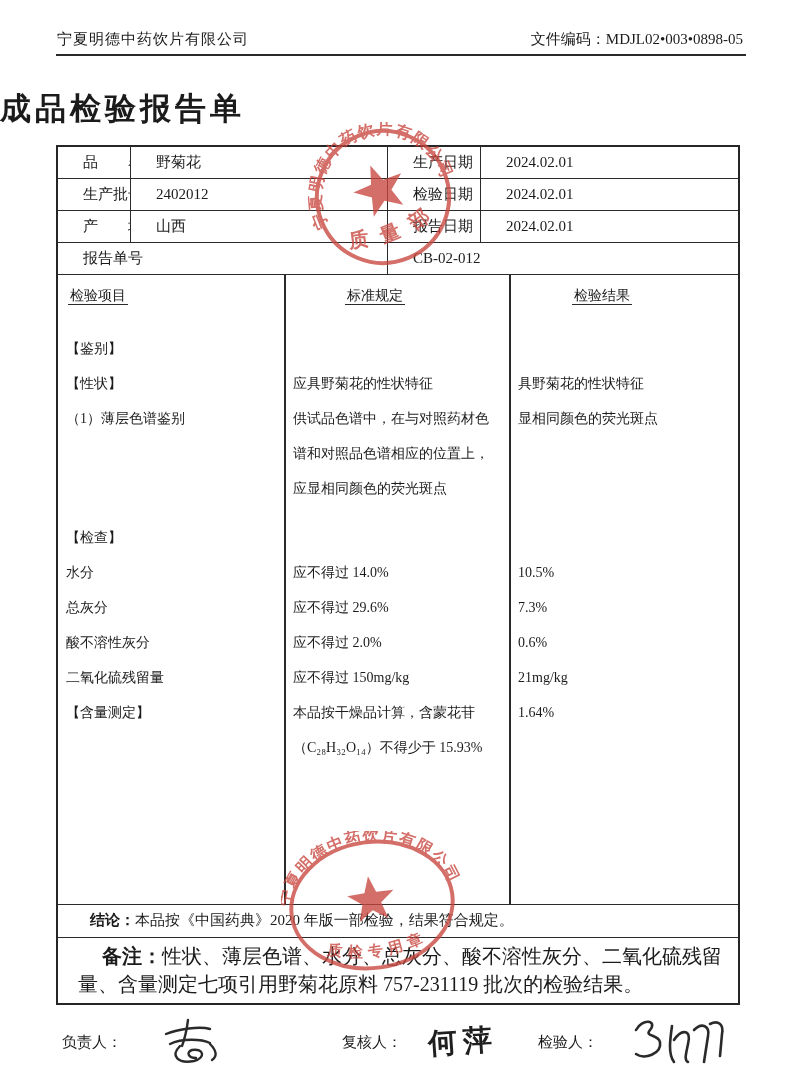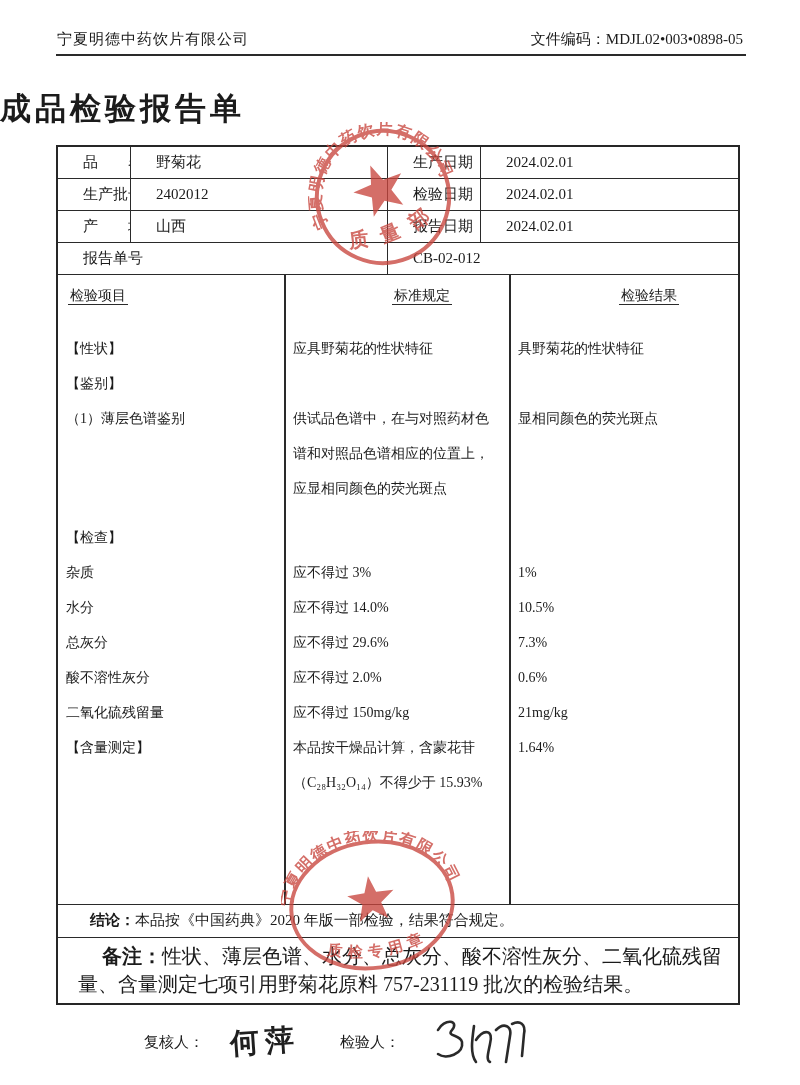--- a/index.html
+++ b/index.html
@@ -29,21 +29,21 @@
     border-bottom:1.5px solid #2a2a2a; border-right:1.5px solid #2a2a2a;
     padding-left:25px; white-space:nowrap; overflow:hidden;
   }
   .ig-cell.last { border-right:none; }
   .ig-span2a { grid-column:1 / 3; }
   .ig-span2b { grid-column:3 / 5; border-right:none; }
   
   .main-sec { position:relative; height:629px; font-size:14px; }
   .vline { position:absolute; top:0; bottom:0; width:1.5px; background:#2a2a2a; }
   .vline.v1 { left:226px; } .vline.v2 { left:451px; }
-  .mt-header { display:flex; height:42px; align-items:center;gap:47px; }
+  .mt-header { display:flex; height:42px; align-items:center; }
   .mt-header .h-item { width:226px; padding-left:10px; }
   .mt-header .h-std  { width:182px; text-align:center; }
   .mt-header .h-res  { flex:1; text-align:center; }
   .mt-header span.u { border-bottom:1.2px solid #2a2a2a; padding:0 2px 1px 2px; }
   .mt-body { padding-top:14px; }
   .m-row { display:flex; }
   .m-row.gap-above { margin-top:14px; }
   .c-item { width:226px; padding-left:8px; line-height:35px; }
   .c-std  { width:225px; padding:0 9px; line-height:35px; }
   .c-res  { flex:1; padding-left:9px; padding-right:6px; line-height:35px; }
@@ -111,43 +111,38 @@
       <div class="vline v2"></div>
 
       <div class="mt-header">
         <div class="h-item"><span class="u">检验项目</span></div>
         <div class="h-std"><span class="u">标准规定</span></div>
         <div class="h-res"><span class="u">检验结果</span></div>
       </div>
 
       <div class="mt-body">
         <div class="m-row">
+          <div class="c-item">【鉴别】</div>
+          <div class="c-std"></div>
+          <div class="c-res"></div>
+        </div>
+        <div class="m-row">
           <div class="c-item">【性状】</div>
           <div class="c-std">应具野菊花的性状特征</div>
           <div class="c-res">具野菊花的性状特征</div>
-        </div>
-        <div class="m-row">
-          <div class="c-item">【鉴别】</div>
-          <div class="c-std"></div>
-          <div class="c-res"></div>
         </div>
         <div class="m-row">
           <div class="c-item">（1）薄层色谱鉴别</div>
           <div class="c-std">供试品色谱中，在与对照药材色谱和对照品色谱相应的位置上，应显相同颜色的荧光斑点</div>
           <div class="c-res">显相同颜色的荧光斑点</div>
         </div>
         <div class="m-row gap-above">
           <div class="c-item">【检查】</div>
           <div class="c-std"></div>
           <div class="c-res"></div>
-        </div>
-        <div class="m-row">
-          <div class="c-item">杂质</div>
-          <div class="c-std">应不得过 3%</div>
-          <div class="c-res">1%</div>
         </div>
         <div class="m-row">
           <div class="c-item">水分</div>
           <div class="c-std">应不得过 14.0%</div>
           <div class="c-res">10.5%</div>
         </div>
         <div class="m-row">
           <div class="c-item">总灰分</div>
           <div class="c-std">应不得过 29.6%</div>
           <div class="c-res">7.3%</div>
@@ -207,20 +202,32 @@
         <textPath href="#arcTopE" startOffset="50%" text-anchor="middle">宁夏明德中药饮片有限公司</textPath>
       </text>
       <polygon points="91,45 96.9,61.4 114.3,62 100.5,72.5 105.4,89.1 91,79.3 76.6,89.1 81.5,72.5 67.7,62 85.1,61.4"></polygon>
       <text font-size="15" letter-spacing="6" font-weight="600">
         <textPath href="#arcBotE" startOffset="50%" text-anchor="middle">质检专用章</textPath>
       </text>
     </g>
   </svg>
 
   <div class="foot">
+    <div class="sig-group g1">
+      <span class="sig-label">负责人：</span>
+      <svg class="sig-svg" width="110" height="56" viewBox="0 0 110 56" style="margin-left:22px;">
+        <g fill="none" stroke="#2a2a2a" stroke-width="2.4" stroke-linecap="round">
+          <path d="M22,20 C34,15 56,12 66,15"></path>
+          <path d="M44,6 C43,14 41,24 38,32"></path>
+          <path d="M26,30 C38,24 58,25 66,29"></path>
+          <path d="M36,32 C26,42 34,50 50,47 C62,44 60,34 48,36 C42,38 44,44 52,44"></path>
+          <path d="M66,30 C72,36 74,42 68,46"></path>
+        </g>
+      </svg>
+    </div>
     <div class="sig-group g2">
       <span class="sig-label">复核人：</span>
       <span class="sig-name">何萍</span>
     </div>
     <div class="sig-group g3">
       <span class="sig-label">检验人：</span>
       <svg class="sig-svg" width="120" height="60" viewBox="0 0 120 60" style="margin-left:24px;">
         <g fill="none" stroke="#2a2a2a" stroke-width="2.6" stroke-linecap="round">
           <path d="M14,18 C20,6 36,8 28,18 C22,25 36,22 38,30 C40,42 22,48 14,42"></path>
           <path d="M50,14 C48,28 46,42 52,50"></path>

